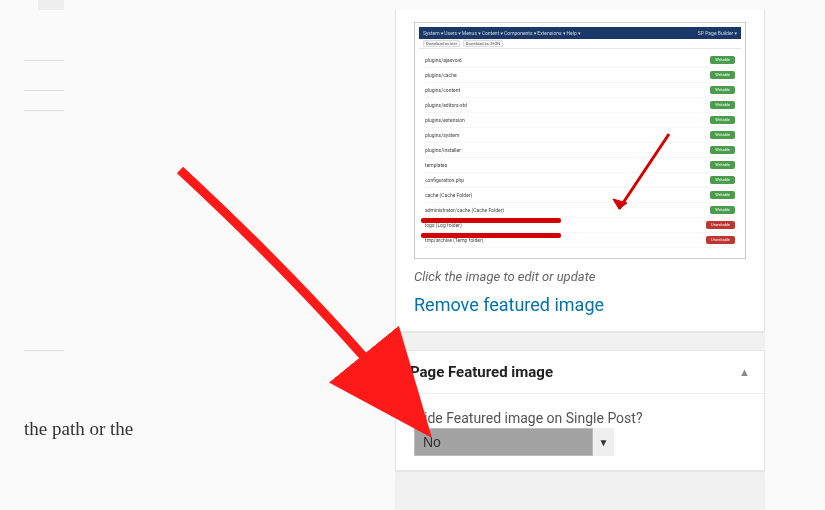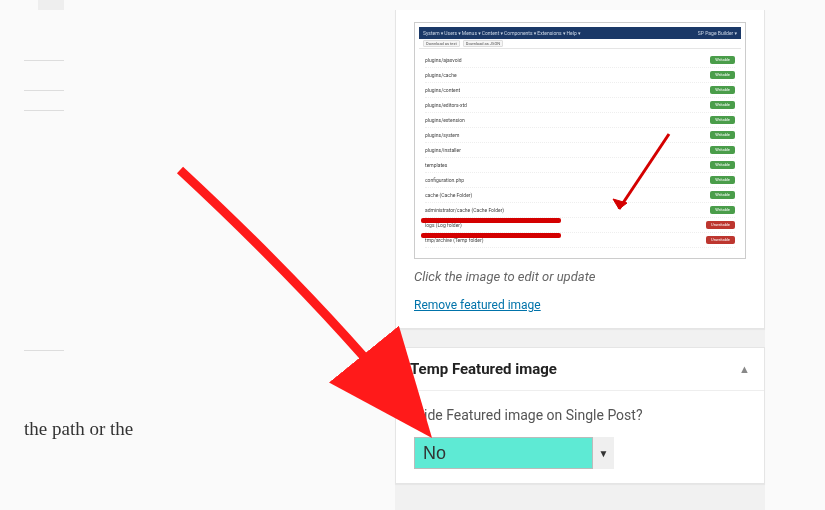--- a/index.html
+++ b/index.html
@@ -135,22 +135,21 @@
       border-radius:2px;
     }
     .hint {
       font-style: italic;
       color: #666;
       font-size: 13px;
       padding: 4px 18px 10px 18px;
     }
     .remove-link {
       color: #0073aa;
-      text-decoration: underline;
-      font-size: 12px;
+      font-size: 18px;
       padding: 0 18px 16px 18px;
       display: inline-block;
       cursor: pointer;
     }
     .panel-heading {
       display:flex;
       justify-content:space-between;
       align-items:center;
       padding: 12px 14px;
       border-bottom: 1px solid #eee;
@@ -164,34 +163,34 @@
     .toggle-caret {
       color:#888;
       font-size: 11px;
     }
     .panel2 .panel-body {
       padding: 16px 18px 14px 18px;
     }
     .field-label {
       font-size: 14px;
       color: #555;
-      margin-bottom: 14px;
+      margin-bottom: 2px;
     }
     .select-wrap {
       position: relative;
       display:inline-block;
     }
     .select-wrap select {
       -webkit-appearance:none;
       appearance:none;
       width: 200px;
-      font-size: 18px;
+      font-size: 14px;
       padding: 5px 28px 5px 8px;
       border: 1px solid #bbb;
-      background:#5eead4;
+      background:#a3a3a3;
       color:#333;
     }
     .select-arrow {
       position:absolute;
       right:0;
       top:0;
       bottom:0;
       width:22px;
       border-left:1px solid #bbb;
       background:#efefef;
@@ -303,21 +302,21 @@
           </svg>
         </div>
       </div>
     </div>
     <div class="hint">Click the image to edit or update</div>
     <a class="remove-link">Remove featured image</a>
   </div>
 
   <div class="panel panel2">
     <div class="panel-heading">
-      <span class="panel-title">Temp Featured image</span>
+      <span class="panel-title">Page Featured image</span>
       <span class="toggle-caret">▲</span>
     </div>
     <div class="panel-body">
       <div class="field-label">Hide Featured image on Single Post?</div>
       <div class="select-wrap">
         <select>
           <option>No</option>
           <option>Yes</option>
         </select>
         <div class="select-arrow">▼</div>

